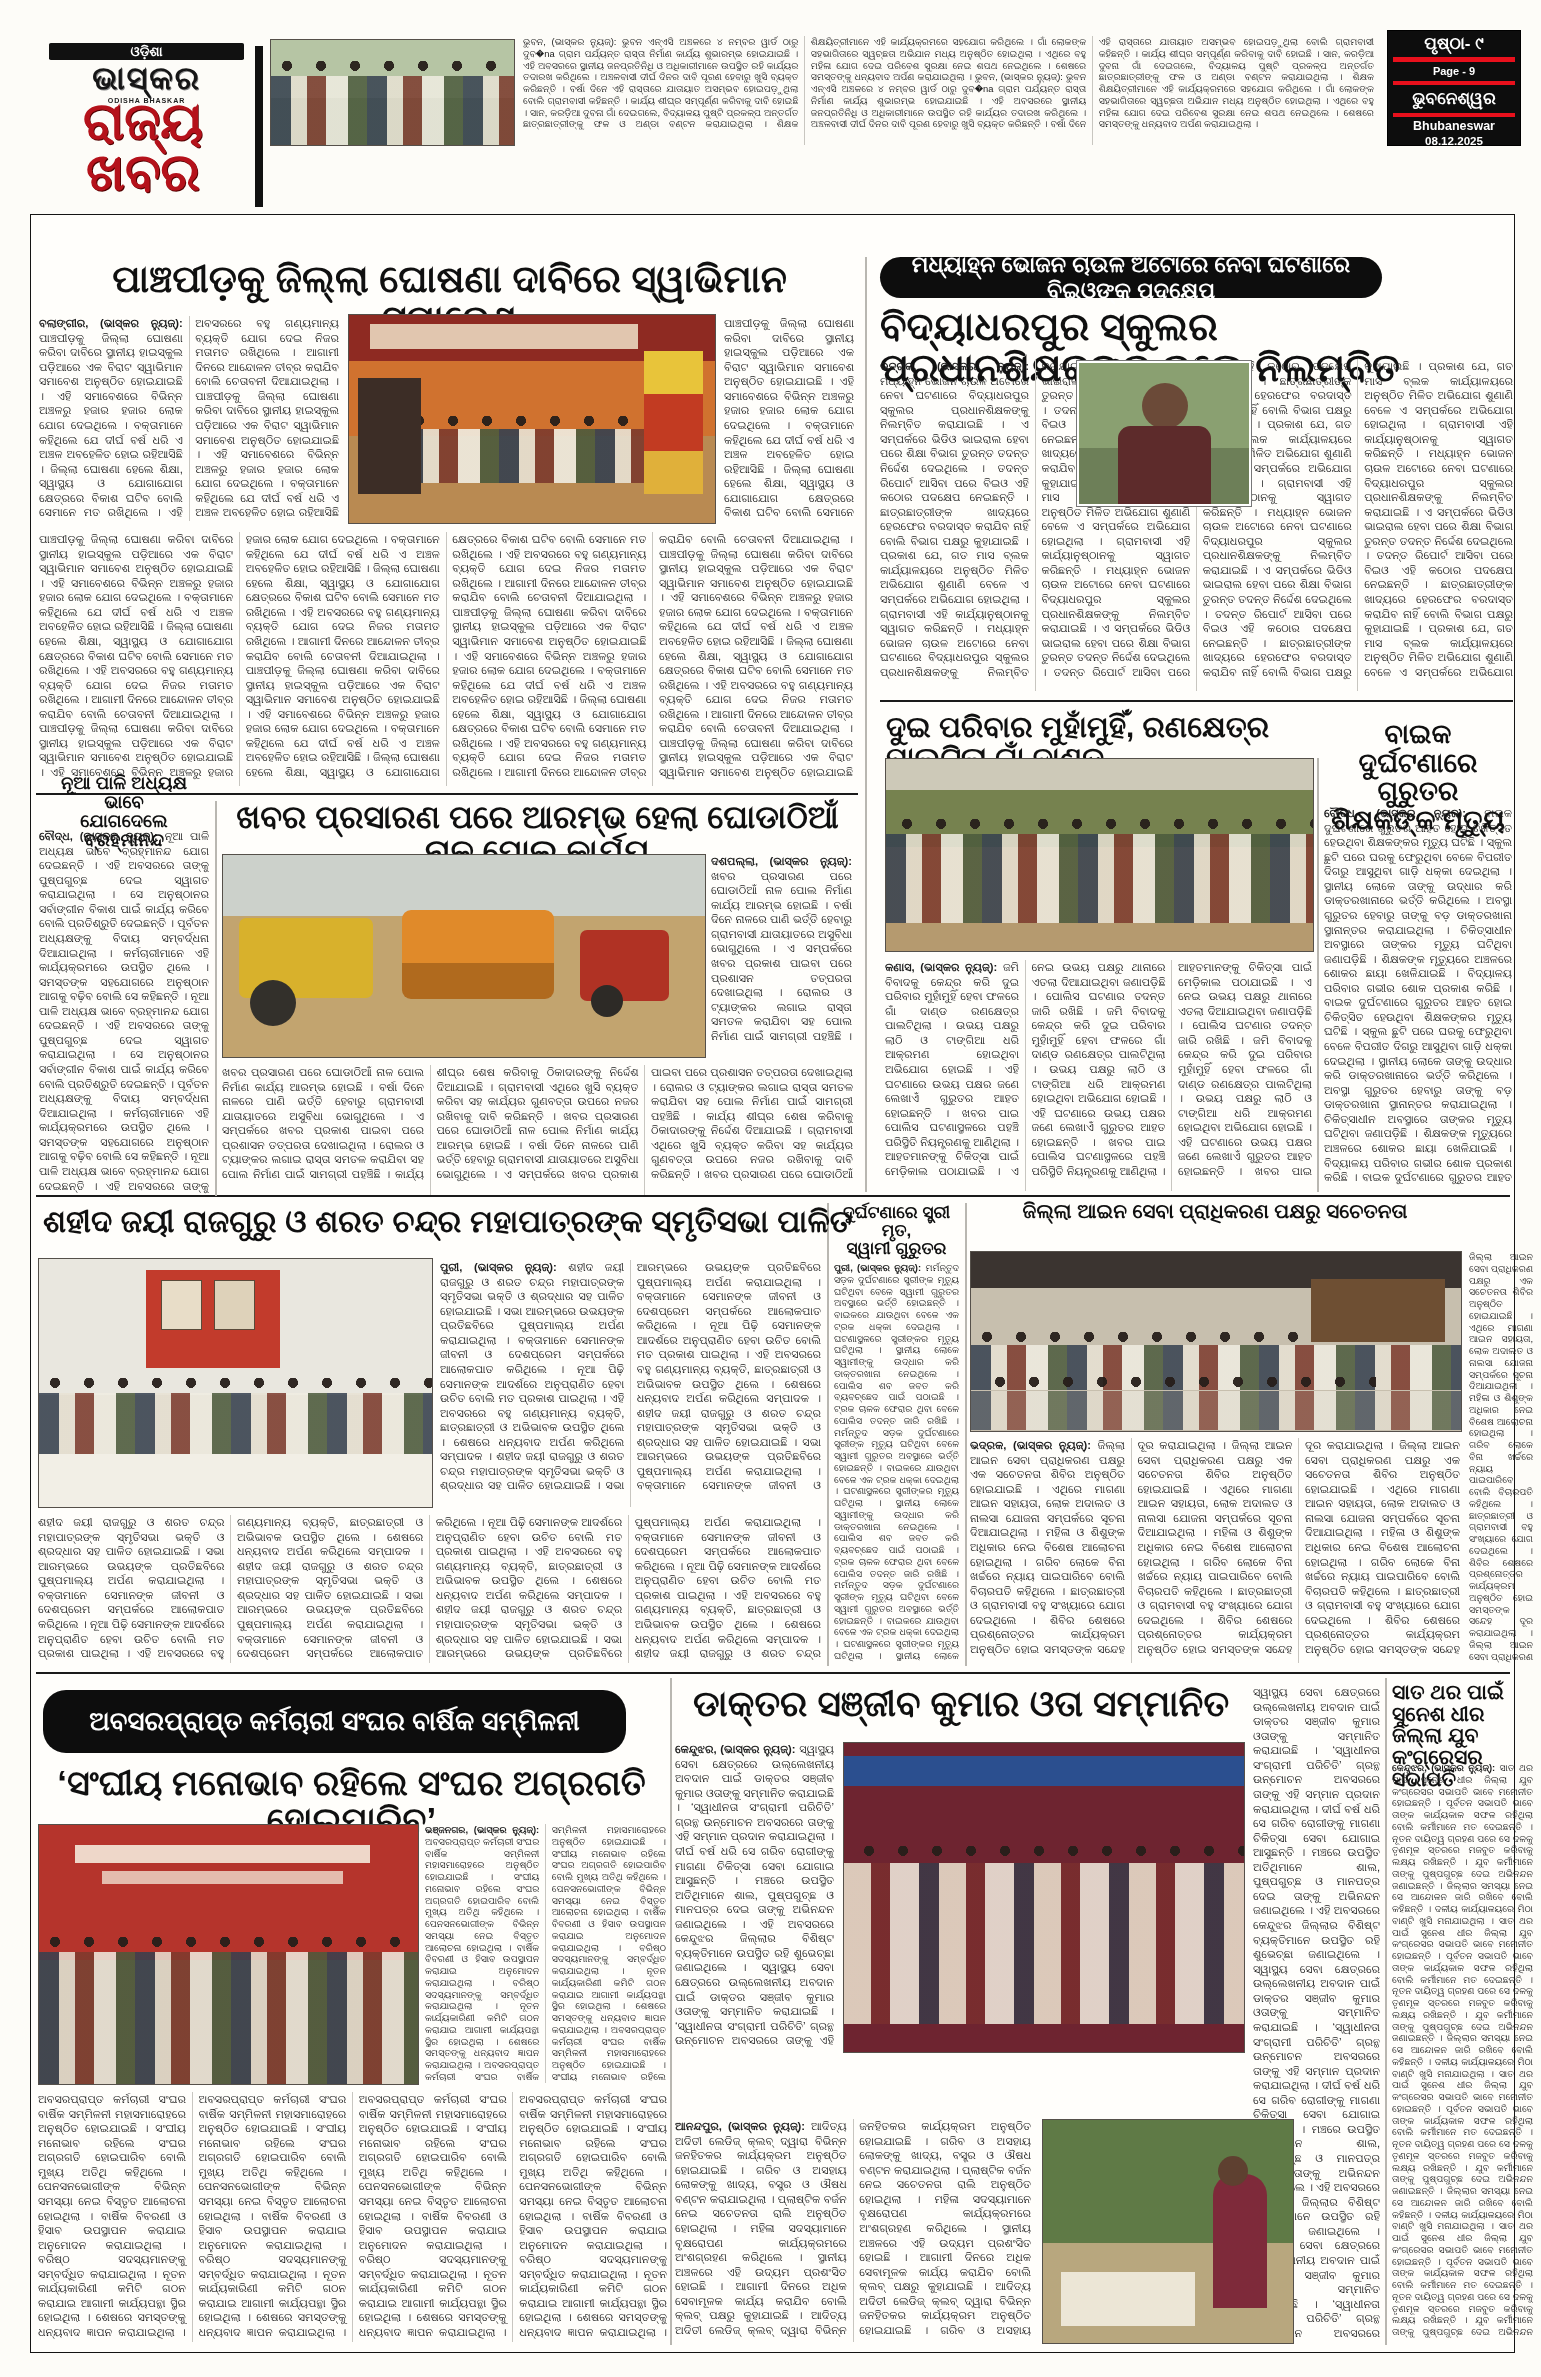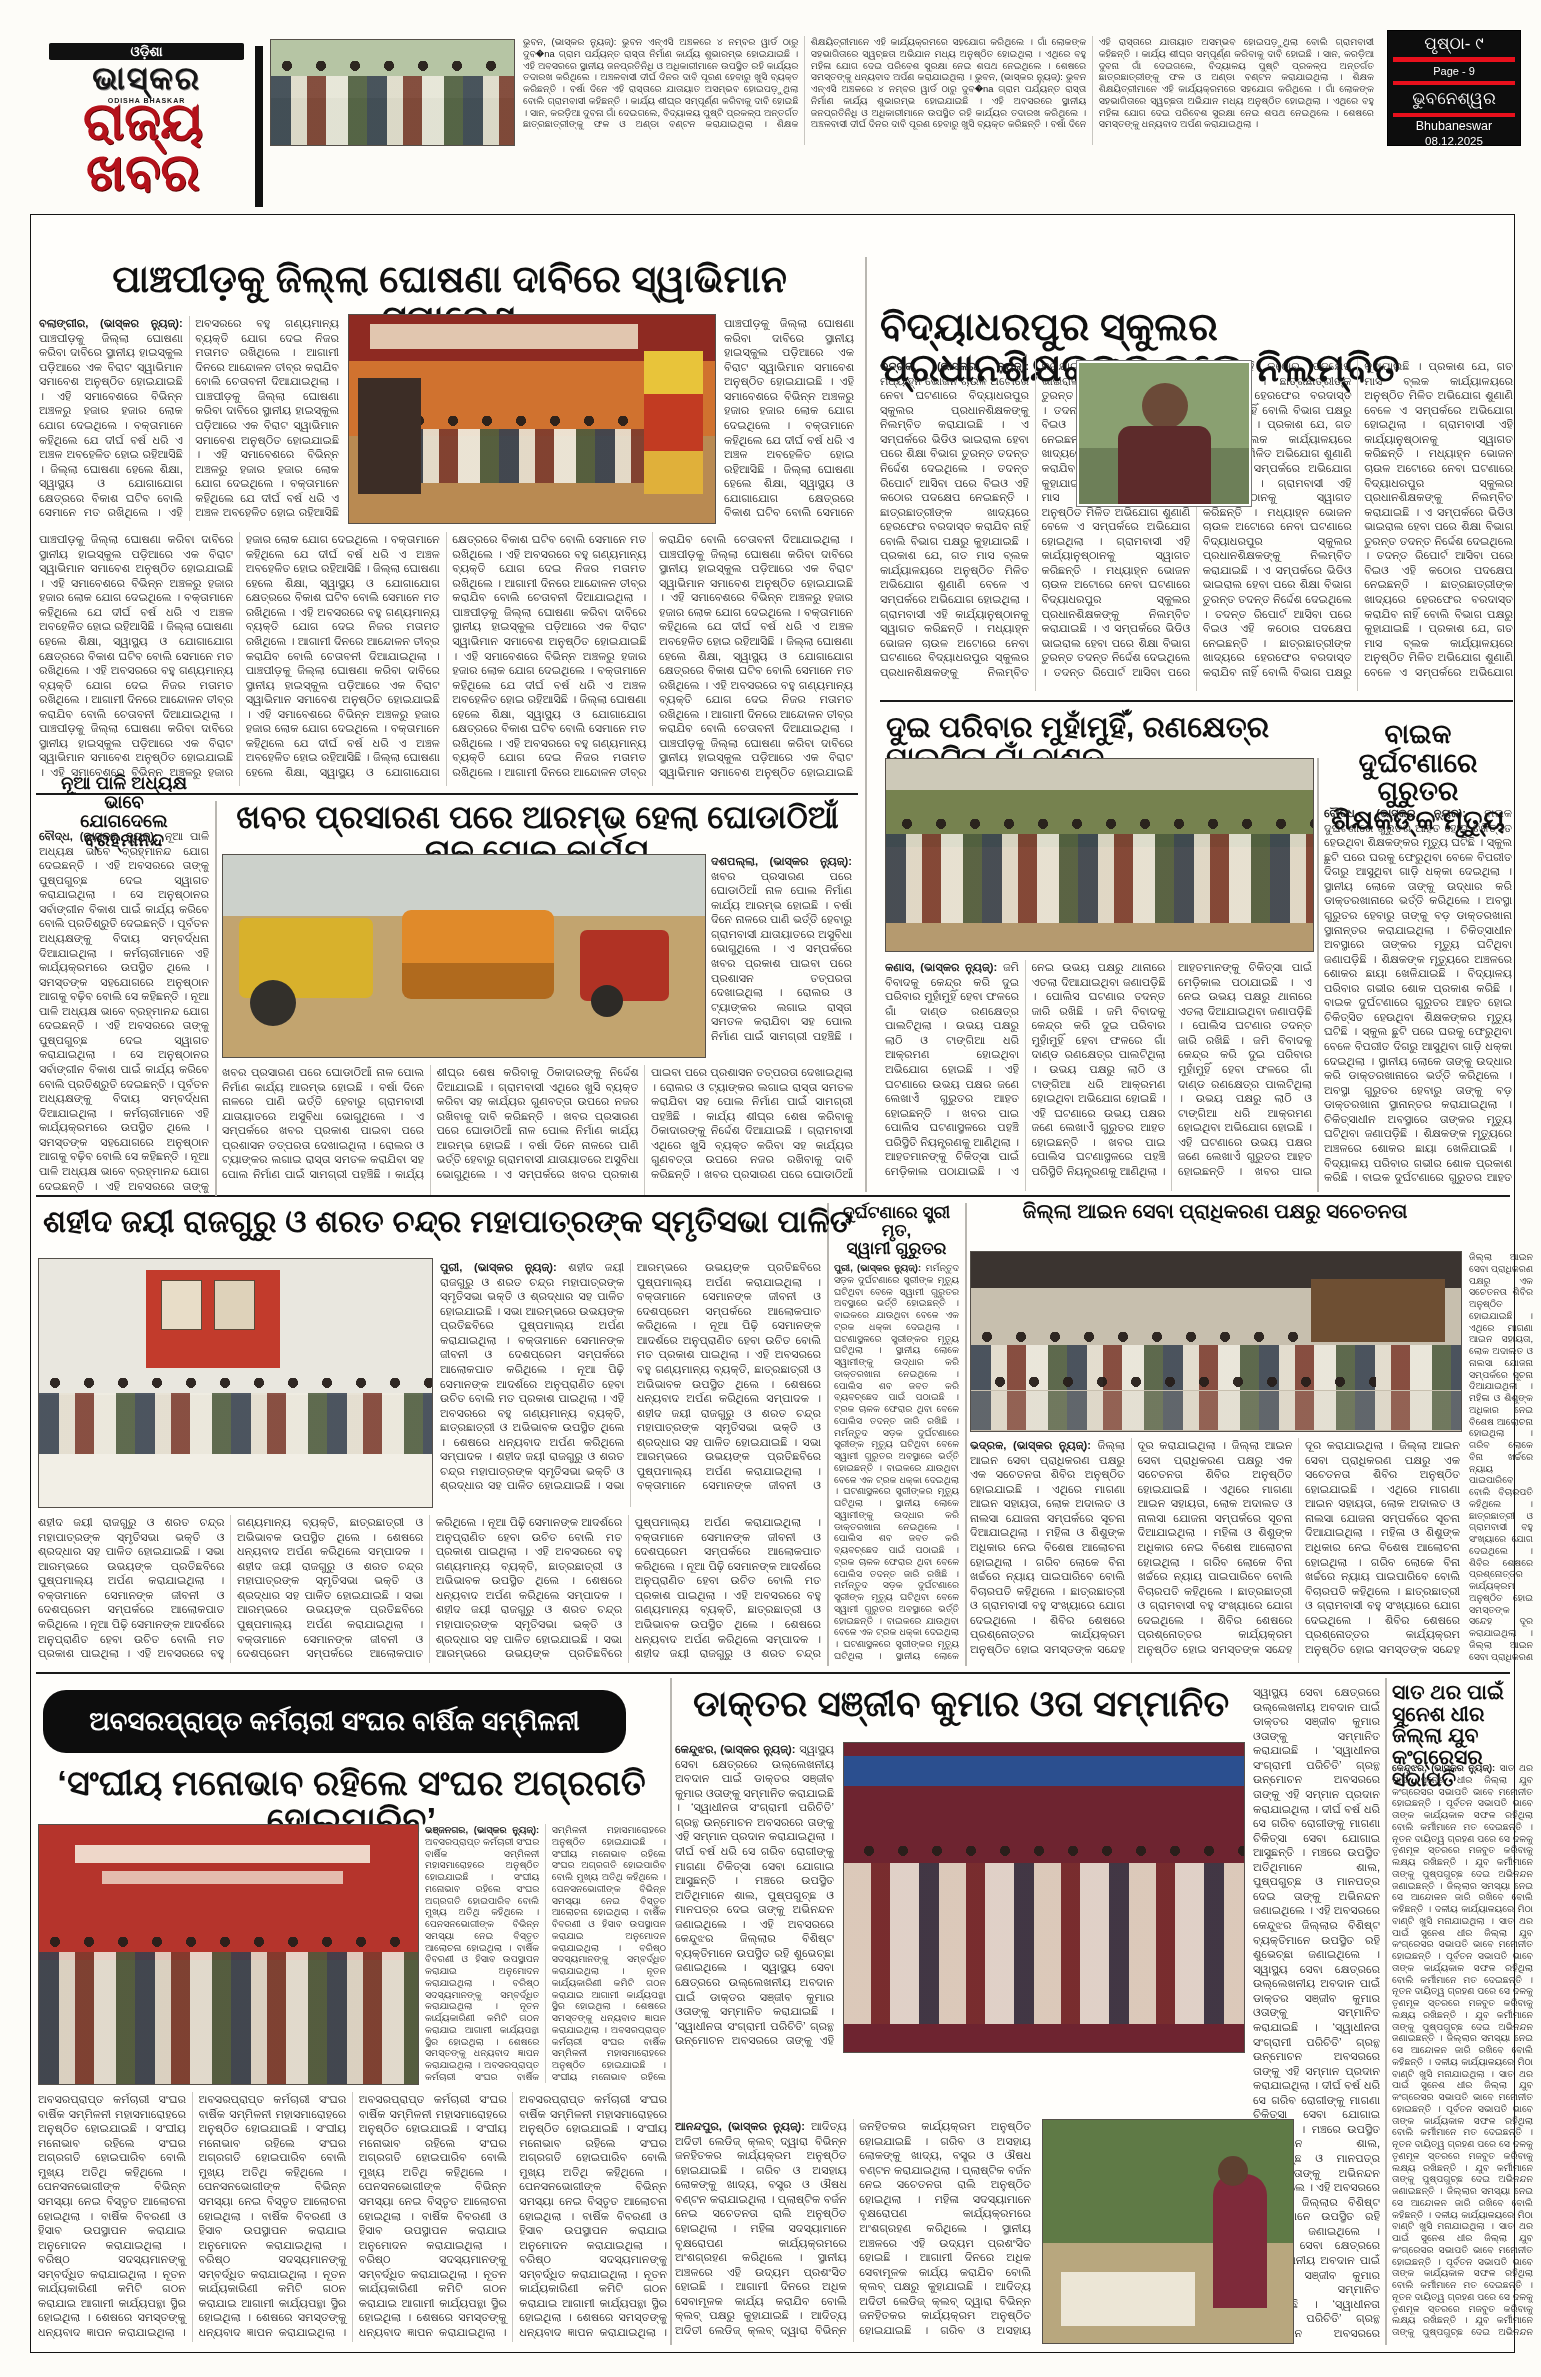--- a/index.html
+++ b/index.html
@@ -6,21 +6,21 @@
   #canvas{position:relative;width:1541px;height:2377px;background:#fdfcf8;overflow:hidden;}
   .abs{position:absolute;}
   .frame{position:absolute;border:1.8px solid #141414;background:#fffefb;}
   
   .m-odishabar{background:#111;color:#fff;font-weight:700;text-align:center;font-size:13.4px;line-height:17px;border-radius:1.8px;}
   .m-bhaskar{font-weight:900;color:#161616;text-align:center;letter-spacing:1.8px;text-shadow:0.9px 0.9px 0 #888;}
   .m-sub{font-weight:700;color:#222;text-align:center;letter-spacing:0.9px;}
   .m-big{font-weight:900;color:#b5121b;text-align:center;line-height:.98;text-shadow:0.9px 0.9px 0 #520000;}
   
   .pagebox{background:#0d0d0d;color:#fff;text-align:center;border:1.8px solid #000;}
-  .pagebox .row{padding:2.7px 1.8px;font-weight:400;}
+  .pagebox .row{padding:2.7px 1.8px;font-weight:700;}
   .pagebox .rule{height:4.5px;background:#e8101c;margin:0.9px 5.4px;}
   
   .hl{font-weight:800;color:#101010;text-align:center;line-height:1.06;letter-spacing:0;}
   .kicker{background:#0d0d0d;color:#fff;font-weight:800;text-align:center;border-radius:23px;display:flex;align-items:center;justify-content:center;}
   
   .bt{font-size:11.2px;line-height:1.3;text-align:justify;color:#1c1c1c;column-gap:12.5px;column-rule:0.9px solid #c8c6c0;overflow:hidden;}
   .bt b{font-weight:800;}
   .tiny{font-size:9.4px;line-height:1.25;}
   .c1{column-count:1}.c2{column-count:2}.c3{column-count:3}.c4{column-count:4}
   
@@ -96,20 +96,23 @@
     <b>ବଲାଙ୍ଗୀର, (ଭାସ୍କର ନ୍ୟୁଜ୍):</b>
     <span>ପାଞ୍ଚପୀଡ଼କୁ ଜିଲ୍ଲା ଘୋଷଣା କରିବା ଦାବିରେ ସ୍ଥାନୀୟ ହାଇସ୍କୁଲ ପଡ଼ିଆରେ ଏକ ବିରାଟ ସ୍ୱାଭିମାନ ସମାବେଶ ଅନୁଷ୍ଠିତ ହୋଇଯାଇଛି । ଏହି ସମାବେଶରେ ବିଭିନ୍ନ ଅଞ୍ଚଳରୁ ହଜାର ହଜାର ଲୋକ ଯୋଗ ଦେଇଥିଲେ । ବକ୍ତାମାନେ କହିଥିଲେ ଯେ ଦୀର୍ଘ ବର୍ଷ ଧରି ଏ ଅଞ୍ଚଳ ଅବହେଳିତ ହୋଇ ରହିଆସିଛି । ଜିଲ୍ଲା ଘୋଷଣା ହେଲେ ଶିକ୍ଷା, ସ୍ୱାସ୍ଥ୍ୟ ଓ ଯୋଗାଯୋଗ କ୍ଷେତ୍ରରେ ବିକାଶ ଘଟିବ ବୋଲି ସେମାନେ ମତ ରଖିଥିଲେ । ଏହି ଅବସରରେ ବହୁ ଗଣ୍ୟମାନ୍ୟ ବ୍ୟକ୍ତି ଯୋଗ ଦେଇ ନିଜର ମତାମତ ରଖିଥିଲେ । ଆଗାମୀ ଦିନରେ ଆନ୍ଦୋଳନ ତୀବ୍ର କରାଯିବ ବୋଲି ଚେତାବନୀ ଦିଆଯାଇଥିଲା । ପାଞ୍ଚପୀଡ଼କୁ ଜିଲ୍ଲା ଘୋଷଣା କରିବା ଦାବିରେ ସ୍ଥାନୀୟ ହାଇସ୍କୁଲ ପଡ଼ିଆରେ ଏକ ବିରାଟ ସ୍ୱାଭିମାନ ସମାବେଶ ଅନୁଷ୍ଠିତ ହୋଇଯାଇଛି । ଏହି ସମାବେଶରେ ବିଭିନ୍ନ ଅଞ୍ଚଳରୁ ହଜାର ହଜାର ଲୋକ ଯୋଗ ଦେଇଥିଲେ । ବକ୍ତାମାନେ କହିଥିଲେ ଯେ ଦୀର୍ଘ ବର୍ଷ ଧରି ଏ ଅଞ୍ଚଳ ଅବହେଳିତ ହୋଇ ରହିଆସିଛି । ଜିଲ୍ଲା ଘୋଷଣା ହେଲେ ଶିକ୍ଷା, ସ୍ୱାସ୍ଥ୍ୟ ଓ ଯୋଗାଯୋଗ କ୍ଷେତ୍ରରେ ବିକାଶ ଘଟିବ ବୋଲି ସେମାନେ ମତ ରଖିଥିଲେ । ଏହି ଅବସରରେ ବହୁ ଗଣ୍ୟମାନ୍ୟ ବ୍ୟକ୍ତି ଯୋଗ ଦେଇ ନିଜର ମତାମତ ରଖିଥିଲେ । ଆଗାମୀ ଦିନରେ ଆନ୍ଦୋଳନ ତୀବ୍ର କରାଯିବ ବୋଲି ଚେତାବନୀ ଦିଆଯାଇଥିଲା । ପାଞ୍ଚପୀଡ଼କୁ ଜିଲ୍ଲା ଘୋଷଣା କରିବା ଦାବିରେ ସ୍ଥାନୀୟ ହାଇସ୍କୁଲ ପଡ଼ିଆରେ ଏକ ବିରାଟ ସ୍ୱାଭିମାନ ସମାବେଶ ଅନୁଷ୍ଠିତ ହୋଇଯାଇଛି । ଏହି ସମାବେଶରେ ବିଭିନ୍ନ ଅଞ୍ଚଳରୁ ହଜାର ହଜାର ଲୋକ ଯୋଗ ଦେଇଥିଲେ । ବକ୍ତାମାନେ କହିଥିଲେ ଯେ ଦୀର୍ଘ ବର୍ଷ ଧରି ଏ ଅଞ୍ଚଳ ଅବହେଳିତ ହୋଇ ରହିଆସିଛି । ଜିଲ୍ଲା ଘୋଷଣା ହେଲେ ଶିକ୍ଷା, ସ୍ୱାସ୍ଥ୍ୟ ଓ ଯୋଗାଯୋଗ କ୍ଷେତ୍ରରେ ବିକାଶ ଘଟିବ ବୋଲି ସେମାନେ ମତ ରଖିଥିଲେ । ଏହି ଅବସରରେ ବହୁ ଗଣ୍ୟମାନ୍ୟ ବ୍ୟକ୍ତି ଯୋଗ ଦେଇ ନିଜର ମତାମତ ରଖିଥିଲେ । ଆଗାମୀ ଦିନରେ ଆନ୍ଦୋଳନ ତୀବ୍ର କରାଯିବ ବୋଲି ଚେତାବନୀ ଦିଆଯାଇଥିଲା ।</span>
   </div>
   <div class="abs bt c1" style="left:724px;top:316px;width:130px;height:205px;">
     <span>ପାଞ୍ଚପୀଡ଼କୁ ଜିଲ୍ଲା ଘୋଷଣା କରିବା ଦାବିରେ ସ୍ଥାନୀୟ ହାଇସ୍କୁଲ ପଡ଼ିଆରେ ଏକ ବିରାଟ ସ୍ୱାଭିମାନ ସମାବେଶ ଅନୁଷ୍ଠିତ ହୋଇଯାଇଛି । ଏହି ସମାବେଶରେ ବିଭିନ୍ନ ଅଞ୍ଚଳରୁ ହଜାର ହଜାର ଲୋକ ଯୋଗ ଦେଇଥିଲେ । ବକ୍ତାମାନେ କହିଥିଲେ ଯେ ଦୀର୍ଘ ବର୍ଷ ଧରି ଏ ଅଞ୍ଚଳ ଅବହେଳିତ ହୋଇ ରହିଆସିଛି । ଜିଲ୍ଲା ଘୋଷଣା ହେଲେ ଶିକ୍ଷା, ସ୍ୱାସ୍ଥ୍ୟ ଓ ଯୋଗାଯୋଗ କ୍ଷେତ୍ରରେ ବିକାଶ ଘଟିବ ବୋଲି ସେମାନେ ମତ ରଖିଥିଲେ । ଏହି ଅବସରରେ ବହୁ ଗଣ୍ୟମାନ୍ୟ ବ୍ୟକ୍ତି ଯୋଗ ଦେଇ ନିଜର ମତାମତ ରଖିଥିଲେ । ଆଗାମୀ ଦିନରେ ଆନ୍ଦୋଳନ ତୀବ୍ର କରାଯିବ ବୋଲି ଚେତାବନୀ ଦିଆଯାଇଥିଲା । ପାଞ୍ଚପୀଡ଼କୁ ଜିଲ୍ଲା ଘୋଷଣା କରିବା ଦାବିରେ ସ୍ଥାନୀୟ ହାଇସ୍କୁଲ ପଡ଼ିଆରେ ଏକ ବିରାଟ ସ୍ୱାଭିମାନ ସମାବେଶ ଅନୁଷ୍ଠିତ ହୋଇଯାଇଛି । ଏହି ସମାବେଶରେ ବିଭିନ୍ନ ଅଞ୍ଚଳରୁ ହଜାର ହଜାର ଲୋକ ଯୋଗ ଦେଇଥିଲେ । ବକ୍ତାମାନେ କହିଥିଲେ ଯେ ଦୀର୍ଘ ବର୍ଷ ଧରି ଏ ଅଞ୍ଚଳ ଅବହେଳିତ ହୋଇ ରହିଆସିଛି । ଜିଲ୍ଲା ଘୋଷଣା ହେଲେ ଶିକ୍ଷା, ସ୍ୱାସ୍ଥ୍ୟ ଓ ଯୋଗାଯୋଗ କ୍ଷେତ୍ରରେ ବିକାଶ ଘଟିବ ବୋଲି ସେମାନେ ମତ ରଖିଥିଲେ । ଏହି ଅବସରରେ ବହୁ ଗଣ୍ୟମାନ୍ୟ ବ୍ୟକ୍ତି ଯୋଗ ଦେଇ ନିଜର ମତାମତ ରଖିଥିଲେ । ଆଗାମୀ ଦିନରେ ଆନ୍ଦୋଳନ ତୀବ୍ର କରାଯିବ ବୋଲି ଚେତାବନୀ ଦିଆଯାଇଥିଲା ।</span>
   </div>
   <div class="abs bt c4" style="left:39px;top:532px;width:814px;height:254px;">
     <span>ପାଞ୍ଚପୀଡ଼କୁ ଜିଲ୍ଲା ଘୋଷଣା କରିବା ଦାବିରେ ସ୍ଥାନୀୟ ହାଇସ୍କୁଲ ପଡ଼ିଆରେ ଏକ ବିରାଟ ସ୍ୱାଭିମାନ ସମାବେଶ ଅନୁଷ୍ଠିତ ହୋଇଯାଇଛି । ଏହି ସମାବେଶରେ ବିଭିନ୍ନ ଅଞ୍ଚଳରୁ ହଜାର ହଜାର ଲୋକ ଯୋଗ ଦେଇଥିଲେ । ବକ୍ତାମାନେ କହିଥିଲେ ଯେ ଦୀର୍ଘ ବର୍ଷ ଧରି ଏ ଅଞ୍ଚଳ ଅବହେଳିତ ହୋଇ ରହିଆସିଛି । ଜିଲ୍ଲା ଘୋଷଣା ହେଲେ ଶିକ୍ଷା, ସ୍ୱାସ୍ଥ୍ୟ ଓ ଯୋଗାଯୋଗ କ୍ଷେତ୍ରରେ ବିକାଶ ଘଟିବ ବୋଲି ସେମାନେ ମତ ରଖିଥିଲେ । ଏହି ଅବସରରେ ବହୁ ଗଣ୍ୟମାନ୍ୟ ବ୍ୟକ୍ତି ଯୋଗ ଦେଇ ନିଜର ମତାମତ ରଖିଥିଲେ । ଆଗାମୀ ଦିନରେ ଆନ୍ଦୋଳନ ତୀବ୍ର କରାଯିବ ବୋଲି ଚେତାବନୀ ଦିଆଯାଇଥିଲା । ପାଞ୍ଚପୀଡ଼କୁ ଜିଲ୍ଲା ଘୋଷଣା କରିବା ଦାବିରେ ସ୍ଥାନୀୟ ହାଇସ୍କୁଲ ପଡ଼ିଆରେ ଏକ ବିରାଟ ସ୍ୱାଭିମାନ ସମାବେଶ ଅନୁଷ୍ଠିତ ହୋଇଯାଇଛି । ଏହି ସମାବେଶରେ ବିଭିନ୍ନ ଅଞ୍ଚଳରୁ ହଜାର ହଜାର ଲୋକ ଯୋଗ ଦେଇଥିଲେ । ବକ୍ତାମାନେ କହିଥିଲେ ଯେ ଦୀର୍ଘ ବର୍ଷ ଧରି ଏ ଅଞ୍ଚଳ ଅବହେଳିତ ହୋଇ ରହିଆସିଛି । ଜିଲ୍ଲା ଘୋଷଣା ହେଲେ ଶିକ୍ଷା, ସ୍ୱାସ୍ଥ୍ୟ ଓ ଯୋଗାଯୋଗ କ୍ଷେତ୍ରରେ ବିକାଶ ଘଟିବ ବୋଲି ସେମାନେ ମତ ରଖିଥିଲେ । ଏହି ଅବସରରେ ବହୁ ଗଣ୍ୟମାନ୍ୟ ବ୍ୟକ୍ତି ଯୋଗ ଦେଇ ନିଜର ମତାମତ ରଖିଥିଲେ । ଆଗାମୀ ଦିନରେ ଆନ୍ଦୋଳନ ତୀବ୍ର କରାଯିବ ବୋଲି ଚେତାବନୀ ଦିଆଯାଇଥିଲା । ପାଞ୍ଚପୀଡ଼କୁ ଜିଲ୍ଲା ଘୋଷଣା କରିବା ଦାବିରେ ସ୍ଥାନୀୟ ହାଇସ୍କୁଲ ପଡ଼ିଆରେ ଏକ ବିରାଟ ସ୍ୱାଭିମାନ ସମାବେଶ ଅନୁଷ୍ଠିତ ହୋଇଯାଇଛି । ଏହି ସମାବେଶରେ ବିଭିନ୍ନ ଅଞ୍ଚଳରୁ ହଜାର ହଜାର ଲୋକ ଯୋଗ ଦେଇଥିଲେ । ବକ୍ତାମାନେ କହିଥିଲେ ଯେ ଦୀର୍ଘ ବର୍ଷ ଧରି ଏ ଅଞ୍ଚଳ ଅବହେଳିତ ହୋଇ ରହିଆସିଛି । ଜିଲ୍ଲା ଘୋଷଣା ହେଲେ ଶିକ୍ଷା, ସ୍ୱାସ୍ଥ୍ୟ ଓ ଯୋଗାଯୋଗ କ୍ଷେତ୍ରରେ ବିକାଶ ଘଟିବ ବୋଲି ସେମାନେ ମତ ରଖିଥିଲେ । ଏହି ଅବସରରେ ବହୁ ଗଣ୍ୟମାନ୍ୟ ବ୍ୟକ୍ତି ଯୋଗ ଦେଇ ନିଜର ମତାମତ ରଖିଥିଲେ । ଆଗାମୀ ଦିନରେ ଆନ୍ଦୋଳନ ତୀବ୍ର କରାଯିବ ବୋଲି ଚେତାବନୀ ଦିଆଯାଇଥିଲା । ପାଞ୍ଚପୀଡ଼କୁ ଜିଲ୍ଲା ଘୋଷଣା କରିବା ଦାବିରେ ସ୍ଥାନୀୟ ହାଇସ୍କୁଲ ପଡ଼ିଆରେ ଏକ ବିରାଟ ସ୍ୱାଭିମାନ ସମାବେଶ ଅନୁଷ୍ଠିତ ହୋଇଯାଇଛି । ଏହି ସମାବେଶରେ ବିଭିନ୍ନ ଅଞ୍ଚଳରୁ ହଜାର ହଜାର ଲୋକ ଯୋଗ ଦେଇଥିଲେ । ବକ୍ତାମାନେ କହିଥିଲେ ଯେ ଦୀର୍ଘ ବର୍ଷ ଧରି ଏ ଅଞ୍ଚଳ ଅବହେଳିତ ହୋଇ ରହିଆସିଛି । ଜିଲ୍ଲା ଘୋଷଣା ହେଲେ ଶିକ୍ଷା, ସ୍ୱାସ୍ଥ୍ୟ ଓ ଯୋଗାଯୋଗ କ୍ଷେତ୍ରରେ ବିକାଶ ଘଟିବ ବୋଲି ସେମାନେ ମତ ରଖିଥିଲେ । ଏହି ଅବସରରେ ବହୁ ଗଣ୍ୟମାନ୍ୟ ବ୍ୟକ୍ତି ଯୋଗ ଦେଇ ନିଜର ମତାମତ ରଖିଥିଲେ । ଆଗାମୀ ଦିନରେ ଆନ୍ଦୋଳନ ତୀବ୍ର କରାଯିବ ବୋଲି ଚେତାବନୀ ଦିଆଯାଇଥିଲା । ପାଞ୍ଚପୀଡ଼କୁ ଜିଲ୍ଲା ଘୋଷଣା କରିବା ଦାବିରେ ସ୍ଥାନୀୟ ହାଇସ୍କୁଲ ପଡ଼ିଆରେ ଏକ ବିରାଟ ସ୍ୱାଭିମାନ ସମାବେଶ ଅନୁଷ୍ଠିତ ହୋଇଯାଇଛି । ଏହି ସମାବେଶରେ ବିଭିନ୍ନ ଅଞ୍ଚଳରୁ ହଜାର ହଜାର ଲୋକ ଯୋଗ ଦେଇଥିଲେ । ବକ୍ତାମାନେ କହିଥିଲେ ଯେ ଦୀର୍ଘ ବର୍ଷ ଧରି ଏ ଅଞ୍ଚଳ ଅବହେଳିତ ହୋଇ ରହିଆସିଛି । ଜିଲ୍ଲା ଘୋଷଣା ହେଲେ ଶିକ୍ଷା, ସ୍ୱାସ୍ଥ୍ୟ ଓ ଯୋଗାଯୋଗ କ୍ଷେତ୍ରରେ ବିକାଶ ଘଟିବ ବୋଲି ସେମାନେ ମତ ରଖିଥିଲେ । ଏହି ଅବସରରେ ବହୁ ଗଣ୍ୟମାନ୍ୟ ବ୍ୟକ୍ତି ଯୋଗ ଦେଇ ନିଜର ମତାମତ ରଖିଥିଲେ । ଆଗାମୀ ଦିନରେ ଆନ୍ଦୋଳନ ତୀବ୍ର କରାଯିବ ବୋଲି ଚେତାବନୀ ଦିଆଯାଇଥିଲା । ପାଞ୍ଚପୀଡ଼କୁ ଜିଲ୍ଲା ଘୋଷଣା କରିବା ଦାବିରେ ସ୍ଥାନୀୟ ହାଇସ୍କୁଲ ପଡ଼ିଆରେ ଏକ ବିରାଟ ସ୍ୱାଭିମାନ ସମାବେଶ ଅନୁଷ୍ଠିତ ହୋଇଯାଇଛି । ଏହି ସମାବେଶରେ ବିଭିନ୍ନ ଅଞ୍ଚଳରୁ ହଜାର ହଜାର ଲୋକ ଯୋଗ ଦେଇଥିଲେ । ବକ୍ତାମାନେ କହିଥିଲେ ଯେ ଦୀର୍ଘ ବର୍ଷ ଧରି ଏ ଅଞ୍ଚଳ ଅବହେଳିତ ହୋଇ ରହିଆସିଛି । ଜିଲ୍ଲା ଘୋଷଣା ହେଲେ ଶିକ୍ଷା, ସ୍ୱାସ୍ଥ୍ୟ ଓ ଯୋଗାଯୋଗ କ୍ଷେତ୍ରରେ ବିକାଶ ଘଟିବ ବୋଲି ସେମାନେ ମତ ରଖିଥିଲେ । ଏହି ଅବସରରେ ବହୁ ଗଣ୍ୟମାନ୍ୟ ବ୍ୟକ୍ତି ଯୋଗ ଦେଇ ନିଜର ମତାମତ ରଖିଥିଲେ । ଆଗାମୀ ଦିନରେ ଆନ୍ଦୋଳନ ତୀବ୍ର କରାଯିବ ବୋଲି ଚେତାବନୀ ଦିଆଯାଇଥିଲା । ପାଞ୍ଚପୀଡ଼କୁ ଜିଲ୍ଲା ଘୋଷଣା କରିବା ଦାବିରେ ସ୍ଥାନୀୟ ହାଇସ୍କୁଲ ପଡ଼ିଆରେ ଏକ ବିରାଟ ସ୍ୱାଭିମାନ ସମାବେଶ ଅନୁଷ୍ଠିତ ହୋଇଯାଇଛି । ଏହି ସମାବେଶରେ ବିଭିନ୍ନ ଅଞ୍ଚଳରୁ ହଜାର ହଜାର ଲୋକ ଯୋଗ ଦେଇଥିଲେ । ବକ୍ତାମାନେ କହିଥିଲେ ଯେ ଦୀର୍ଘ ବର୍ଷ ଧରି ଏ ଅଞ୍ଚଳ ଅବହେଳିତ ହୋଇ ରହିଆସିଛି । ଜିଲ୍ଲା ଘୋଷଣା ହେଲେ ଶିକ୍ଷା, ସ୍ୱାସ୍ଥ୍ୟ ଓ ଯୋଗାଯୋଗ କ୍ଷେତ୍ରରେ ବିକାଶ ଘଟିବ ବୋଲି ସେମାନେ ମତ ରଖିଥିଲେ । ଏହି ଅବସରରେ ବହୁ ଗଣ୍ୟମାନ୍ୟ ବ୍ୟକ୍ତି ଯୋଗ ଦେଇ ନିଜର ମତାମତ ରଖିଥିଲେ । ଆଗାମୀ ଦିନରେ ଆନ୍ଦୋଳନ ତୀବ୍ର କରାଯିବ ବୋଲି ଚେତାବନୀ ଦିଆଯାଇଥିଲା ।</span>
   </div>
 
+  <div class="abs kicker" style="left:880px;top:257px;width:502px;height:41px;font-size:22.3px;">
+    <span>ମଧ୍ୟାହ୍ନ ଭୋଜନ ଚାଉଳ ଅଟୋରେ ନେବା ଘଟଣାରେ ବିଇଓଙ୍କ ପଦକ୍ଷେପ</span>
+  </div>
   <div class="abs hl" style="left:880px;top:306px;width:612px;font-size:39px;text-align:left;">ବିଦ୍ୟାଧରପୁର ସ୍କୁଲର ପ୍ରଧାନଶିକ୍ଷକଙ୍କୁ କଲେ ନିଲମ୍ବିତ</div>
   <div class="abs bt c4" style="left:880px;top:359px;width:633px;height:332px;">
     <b>ଭଦ୍ରକ, (ଭାସ୍କର ନ୍ୟୁଜ୍):</b>
     <span>ମଧ୍ୟାହ୍ନ ଭୋଜନ ଚାଉଳ ଅଟୋରେ ନେବା ଘଟଣାରେ ବିଦ୍ୟାଧରପୁର ସ୍କୁଲର ପ୍ରଧାନଶିକ୍ଷକଙ୍କୁ ନିଲମ୍ବିତ କରାଯାଇଛି । ଏ ସମ୍ପର୍କରେ ଭିଡିଓ ଭାଇରାଲ ହେବା ପରେ ଶିକ୍ଷା ବିଭାଗ ତୁରନ୍ତ ତଦନ୍ତ ନିର୍ଦ୍ଦେଶ ଦେଇଥିଲେ । ତଦନ୍ତ ରିପୋର୍ଟ ଆସିବା ପରେ ବିଇଓ ଏହି କଠୋର ପଦକ୍ଷେପ ନେଇଛନ୍ତି । ଛାତ୍ରଛାତ୍ରୀଙ୍କ ଖାଦ୍ୟରେ ହେରଫେର ବରଦାସ୍ତ କରାଯିବ ନାହିଁ ବୋଲି ବିଭାଗ ପକ୍ଷରୁ କୁହାଯାଇଛି । ପ୍ରକାଶ ଯେ, ଗତ ମାସ ବ୍ଲକ କାର୍ଯ୍ୟାଳୟରେ ଅନୁଷ୍ଠିତ ମିଳିତ ଅଭିଯୋଗ ଶୁଣାଣି ବେଳେ ଏ ସମ୍ପର୍କରେ ଅଭିଯୋଗ ହୋଇଥିଲା । ଗ୍ରାମବାସୀ ଏହି କାର୍ଯ୍ୟାନୁଷ୍ଠାନକୁ ସ୍ୱାଗତ କରିଛନ୍ତି । ମଧ୍ୟାହ୍ନ ଭୋଜନ ଚାଉଳ ଅଟୋରେ ନେବା ଘଟଣାରେ ବିଦ୍ୟାଧରପୁର ସ୍କୁଲର ପ୍ରଧାନଶିକ୍ଷକଙ୍କୁ ନିଲମ୍ବିତ କରାଯାଇଛି । ଏ ସମ୍ପର୍କରେ ଭିଡିଓ ଭାଇରାଲ ହେବା ପରେ ଶିକ୍ଷା ବିଭାଗ ତୁରନ୍ତ ତଦନ୍ତ ନିର୍ଦ୍ଦେଶ ଦେଇଥିଲେ । ତଦନ୍ତ ରିପୋର୍ଟ ଆସିବା ପରେ ବିଇଓ ଏହି କଠୋର ପଦକ୍ଷେପ ନେଇଛନ୍ତି । ଛାତ୍ରଛାତ୍ରୀଙ୍କ ଖାଦ୍ୟରେ ହେରଫେର ବରଦାସ୍ତ କରାଯିବ ନାହିଁ ବୋଲି ବିଭାଗ ପକ୍ଷରୁ କୁହାଯାଇଛି । ପ୍ରକାଶ ଯେ, ଗତ ମାସ ବ୍ଲକ କାର୍ଯ୍ୟାଳୟରେ ଅନୁଷ୍ଠିତ ମିଳିତ ଅଭିଯୋଗ ଶୁଣାଣି ବେଳେ ଏ ସମ୍ପର୍କରେ ଅଭିଯୋଗ ହୋଇଥିଲା । ଗ୍ରାମବାସୀ ଏହି କାର୍ଯ୍ୟାନୁଷ୍ଠାନକୁ ସ୍ୱାଗତ କରିଛନ୍ତି । ମଧ୍ୟାହ୍ନ ଭୋଜନ ଚାଉଳ ଅଟୋରେ ନେବା ଘଟଣାରେ ବିଦ୍ୟାଧରପୁର ସ୍କୁଲର ପ୍ରଧାନଶିକ୍ଷକଙ୍କୁ ନିଲମ୍ବିତ କରାଯାଇଛି । ଏ ସମ୍ପର୍କରେ ଭିଡିଓ ଭାଇରାଲ ହେବା ପରେ ଶିକ୍ଷା ବିଭାଗ ତୁରନ୍ତ ତଦନ୍ତ ନିର୍ଦ୍ଦେଶ ଦେଇଥିଲେ । ତଦନ୍ତ ରିପୋର୍ଟ ଆସିବା ପରେ ବିଇଓ ଏହି କଠୋର ପଦକ୍ଷେପ ନେଇଛନ୍ତି । ଛାତ୍ରଛାତ୍ରୀଙ୍କ ଖାଦ୍ୟରେ ହେରଫେର ବରଦାସ୍ତ କରାଯିବ ନାହିଁ ବୋଲି ବିଭାଗ ପକ୍ଷରୁ କୁହାଯାଇଛି । ପ୍ରକାଶ ଯେ, ଗତ ମାସ ବ୍ଲକ କାର୍ଯ୍ୟାଳୟରେ ଅନୁଷ୍ଠିତ ମିଳିତ ଅଭିଯୋଗ ଶୁଣାଣି ବେଳେ ଏ ସମ୍ପର୍କରେ ଅଭିଯୋଗ ହୋଇଥିଲା । ଗ୍ରାମବାସୀ ଏହି କାର୍ଯ୍ୟାନୁଷ୍ଠାନକୁ ସ୍ୱାଗତ କରିଛନ୍ତି । ମଧ୍ୟାହ୍ନ ଭୋଜନ ଚାଉଳ ଅଟୋରେ ନେବା ଘଟଣାରେ ବିଦ୍ୟାଧରପୁର ସ୍କୁଲର ପ୍ରଧାନଶିକ୍ଷକଙ୍କୁ ନିଲମ୍ବିତ କରାଯାଇଛି । ଏ ସମ୍ପର୍କରେ ଭିଡିଓ ଭାଇରାଲ ହେବା ପରେ ଶିକ୍ଷା ବିଭାଗ ତୁରନ୍ତ ତଦନ୍ତ ନିର୍ଦ୍ଦେଶ ଦେଇଥିଲେ । ତଦନ୍ତ ରିପୋର୍ଟ ଆସିବା ପରେ ବିଇଓ ଏହି କଠୋର ପଦକ୍ଷେପ ନେଇଛନ୍ତି । ଛାତ୍ରଛାତ୍ରୀଙ୍କ ଖାଦ୍ୟରେ ହେରଫେର ବରଦାସ୍ତ କରାଯିବ ନାହିଁ ବୋଲି ବିଭାଗ ପକ୍ଷରୁ କୁହାଯାଇଛି । ପ୍ରକାଶ ଯେ, ଗତ ମାସ ବ୍ଲକ କାର୍ଯ୍ୟାଳୟରେ ଅନୁଷ୍ଠିତ ମିଳିତ ଅଭିଯୋଗ ଶୁଣାଣି ବେଳେ ଏ ସମ୍ପର୍କରେ ଅଭିଯୋଗ ହୋଇଥିଲା । ଗ୍ରାମବାସୀ ଏହି କାର୍ଯ୍ୟାନୁଷ୍ଠାନକୁ ସ୍ୱାଗତ କରିଛନ୍ତି । ମଧ୍ୟାହ୍ନ ଭୋଜନ ଚାଉଳ ଅଟୋରେ ନେବା ଘଟଣାରେ ବିଦ୍ୟାଧରପୁର ସ୍କୁଲର ପ୍ରଧାନଶିକ୍ଷକଙ୍କୁ ନିଲମ୍ବିତ କରାଯାଇଛି । ଏ ସମ୍ପର୍କରେ ଭିଡିଓ ଭାଇରାଲ ହେବା ପରେ ଶିକ୍ଷା ବିଭାଗ ତୁରନ୍ତ ତଦନ୍ତ ନିର୍ଦ୍ଦେଶ ଦେଇଥିଲେ । ତଦନ୍ତ ରିପୋର୍ଟ ଆସିବା ପରେ ବିଇଓ ଏହି କଠୋର ପଦକ୍ଷେପ ନେଇଛନ୍ତି । ଛାତ୍ରଛାତ୍ରୀଙ୍କ ଖାଦ୍ୟରେ ହେରଫେର ବରଦାସ୍ତ କରାଯିବ ନାହିଁ ବୋଲି ବିଭାଗ ପକ୍ଷରୁ କୁହାଯାଇଛି । ପ୍ରକାଶ ଯେ, ଗତ ମାସ ବ୍ଲକ କାର୍ଯ୍ୟାଳୟରେ ଅନୁଷ୍ଠିତ ମିଳିତ ଅଭିଯୋଗ ଶୁଣାଣି ବେଳେ ଏ ସମ୍ପର୍କରେ ଅଭିଯୋଗ ହୋଇଥିଲା । ଗ୍ରାମବାସୀ ଏହି କାର୍ଯ୍ୟାନୁଷ୍ଠାନକୁ ସ୍ୱାଗତ କରିଛନ୍ତି । ମଧ୍ୟାହ୍ନ ଭୋଜନ ଚାଉଳ ଅଟୋରେ ନେବା ଘଟଣାରେ ବିଦ୍ୟାଧରପୁର ସ୍କୁଲର ପ୍ରଧାନଶିକ୍ଷକଙ୍କୁ ନିଲମ୍ବିତ କରାଯାଇଛି । ଏ ସମ୍ପର୍କରେ ଭିଡିଓ ଭାଇରାଲ ହେବା ପରେ ଶିକ୍ଷା ବିଭାଗ ତୁରନ୍ତ ତଦନ୍ତ ନିର୍ଦ୍ଦେଶ ଦେଇଥିଲେ । ତଦନ୍ତ ରିପୋର୍ଟ ଆସିବା ପରେ ବିଇଓ ଏହି କଠୋର ପଦକ୍ଷେପ ନେଇଛନ୍ତି । ଛାତ୍ରଛାତ୍ରୀଙ୍କ ଖାଦ୍ୟରେ ହେରଫେର ବରଦାସ୍ତ କରାଯିବ ନାହିଁ ବୋଲି ବିଭାଗ ପକ୍ଷରୁ କୁହାଯାଇଛି । ପ୍ରକାଶ ଯେ, ଗତ ମାସ ବ୍ଲକ କାର୍ଯ୍ୟାଳୟରେ ଅନୁଷ୍ଠିତ ମିଳିତ ଅଭିଯୋଗ ଶୁଣାଣି ବେଳେ ଏ ସମ୍ପର୍କରେ ଅଭିଯୋଗ ହୋଇଥିଲା । ଗ୍ରାମବାସୀ ଏହି କାର୍ଯ୍ୟାନୁଷ୍ଠାନକୁ ସ୍ୱାଗତ କରିଛନ୍ତି । ମଧ୍ୟାହ୍ନ ଭୋଜନ ଚାଉଳ ଅଟୋରେ ନେବା ଘଟଣାରେ ବିଦ୍ୟାଧରପୁର ସ୍କୁଲର ପ୍ରଧାନଶିକ୍ଷକଙ୍କୁ ନିଲମ୍ବିତ କରାଯାଇଛି । ଏ ସମ୍ପର୍କରେ ଭିଡିଓ ଭାଇରାଲ ହେବା ପରେ ଶିକ୍ଷା ବିଭାଗ ତୁରନ୍ତ ତଦନ୍ତ ନିର୍ଦ୍ଦେଶ ଦେଇଥିଲେ । ତଦନ୍ତ ରିପୋର୍ଟ ଆସିବା ପରେ ବିଇଓ ଏହି କଠୋର ପଦକ୍ଷେପ ନେଇଛନ୍ତି । ଛାତ୍ରଛାତ୍ରୀଙ୍କ ଖାଦ୍ୟରେ ହେରଫେର ବରଦାସ୍ତ କରାଯିବ ନାହିଁ ବୋଲି ବିଭାଗ ପକ୍ଷରୁ କୁହାଯାଇଛି । ପ୍ରକାଶ ଯେ, ଗତ ମାସ ବ୍ଲକ କାର୍ଯ୍ୟାଳୟରେ ଅନୁଷ୍ଠିତ ମିଳିତ ଅଭିଯୋଗ ଶୁଣାଣି ବେଳେ ଏ ସମ୍ପର୍କରେ ଅଭିଯୋଗ ହୋଇଥିଲା । ଗ୍ରାମବାସୀ ଏହି କାର୍ଯ୍ୟାନୁଷ୍ଠାନକୁ ସ୍ୱାଗତ କରିଛନ୍ତି ।</span>
   </div>
   <div class="photo" style="left:1077px;top:361px;width:170px;height:141px;border:2.7px solid #fff;outline:0.9px solid #777;">
     <div class="layer" style="inset:0;background:linear-gradient(180deg,#8aa071 0 60%,#6d7f58 60% 100%);"></div>
     <div class="layer" style="left:63px;top:19.7px;width:46px;height:46px;border-radius:50%;background:#6b4a38;"></div>
     <div class="layer" style="left:39px;top:63px;width:93px;height:79px;border-radius:12.5px 12.5px 0 0;background:#5d2b2b;"></div>
   </div>

